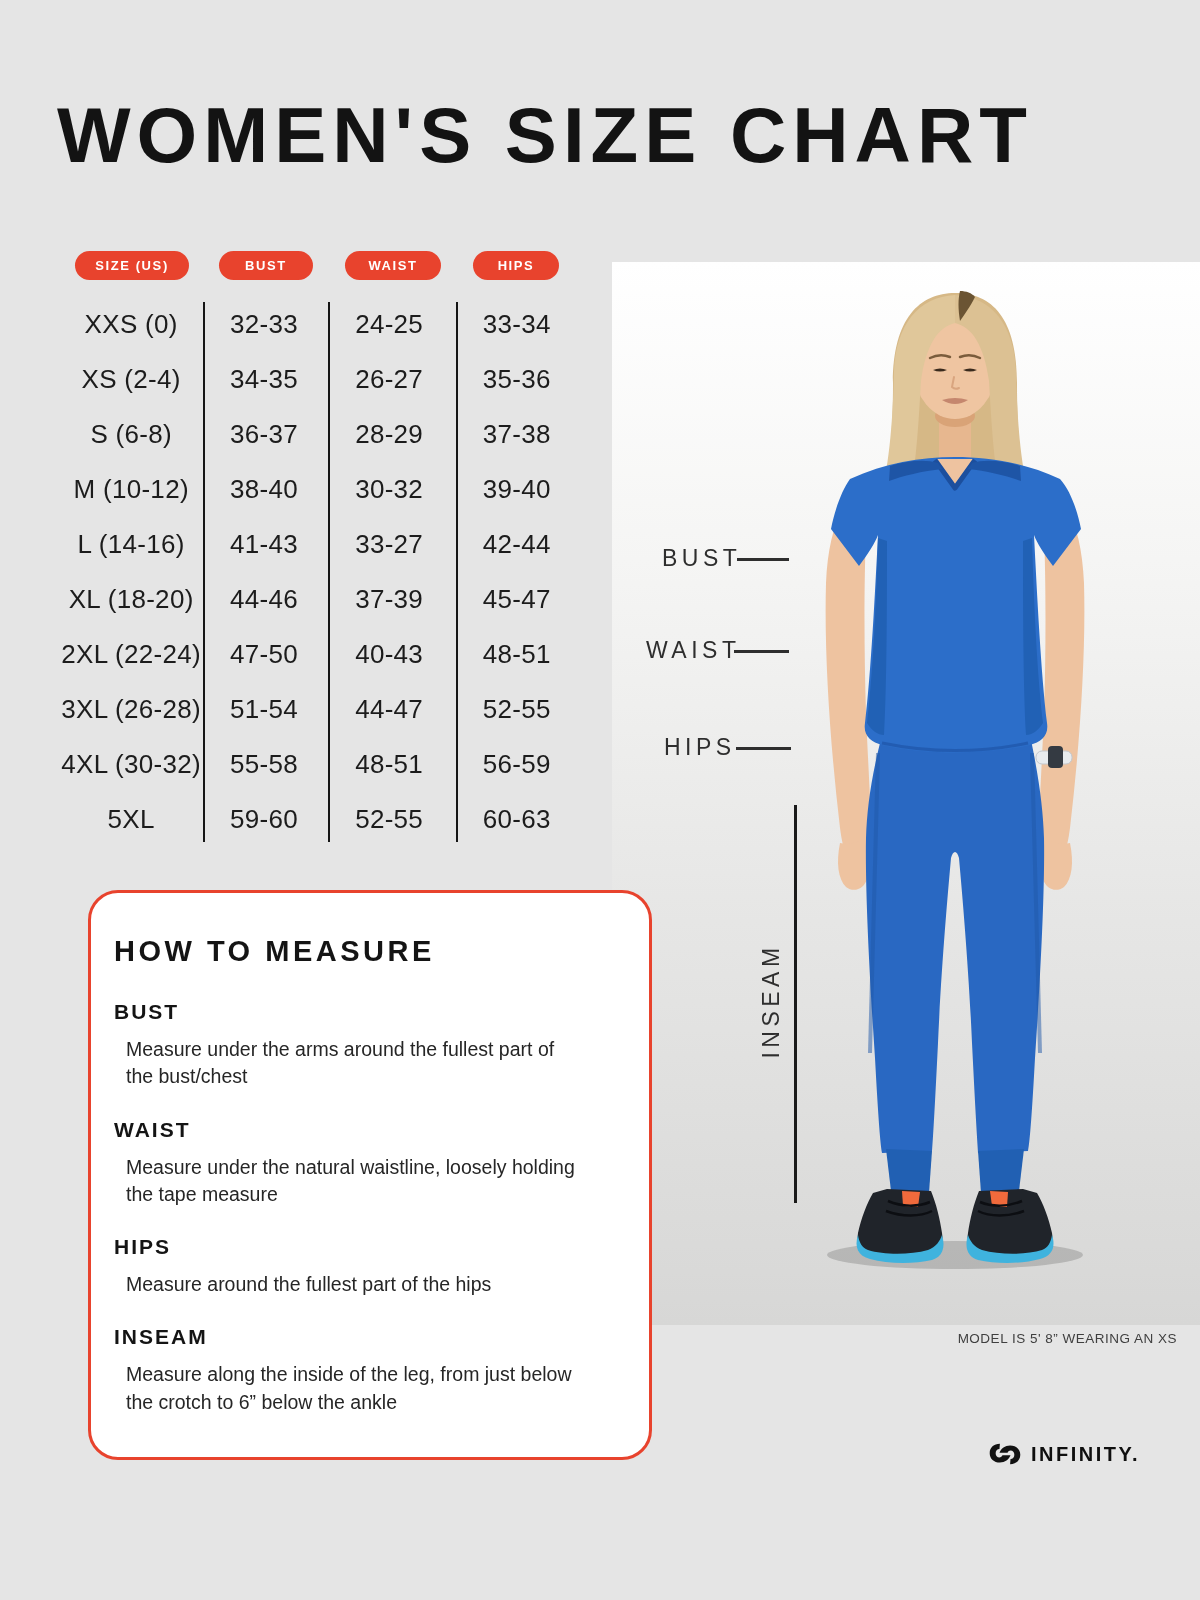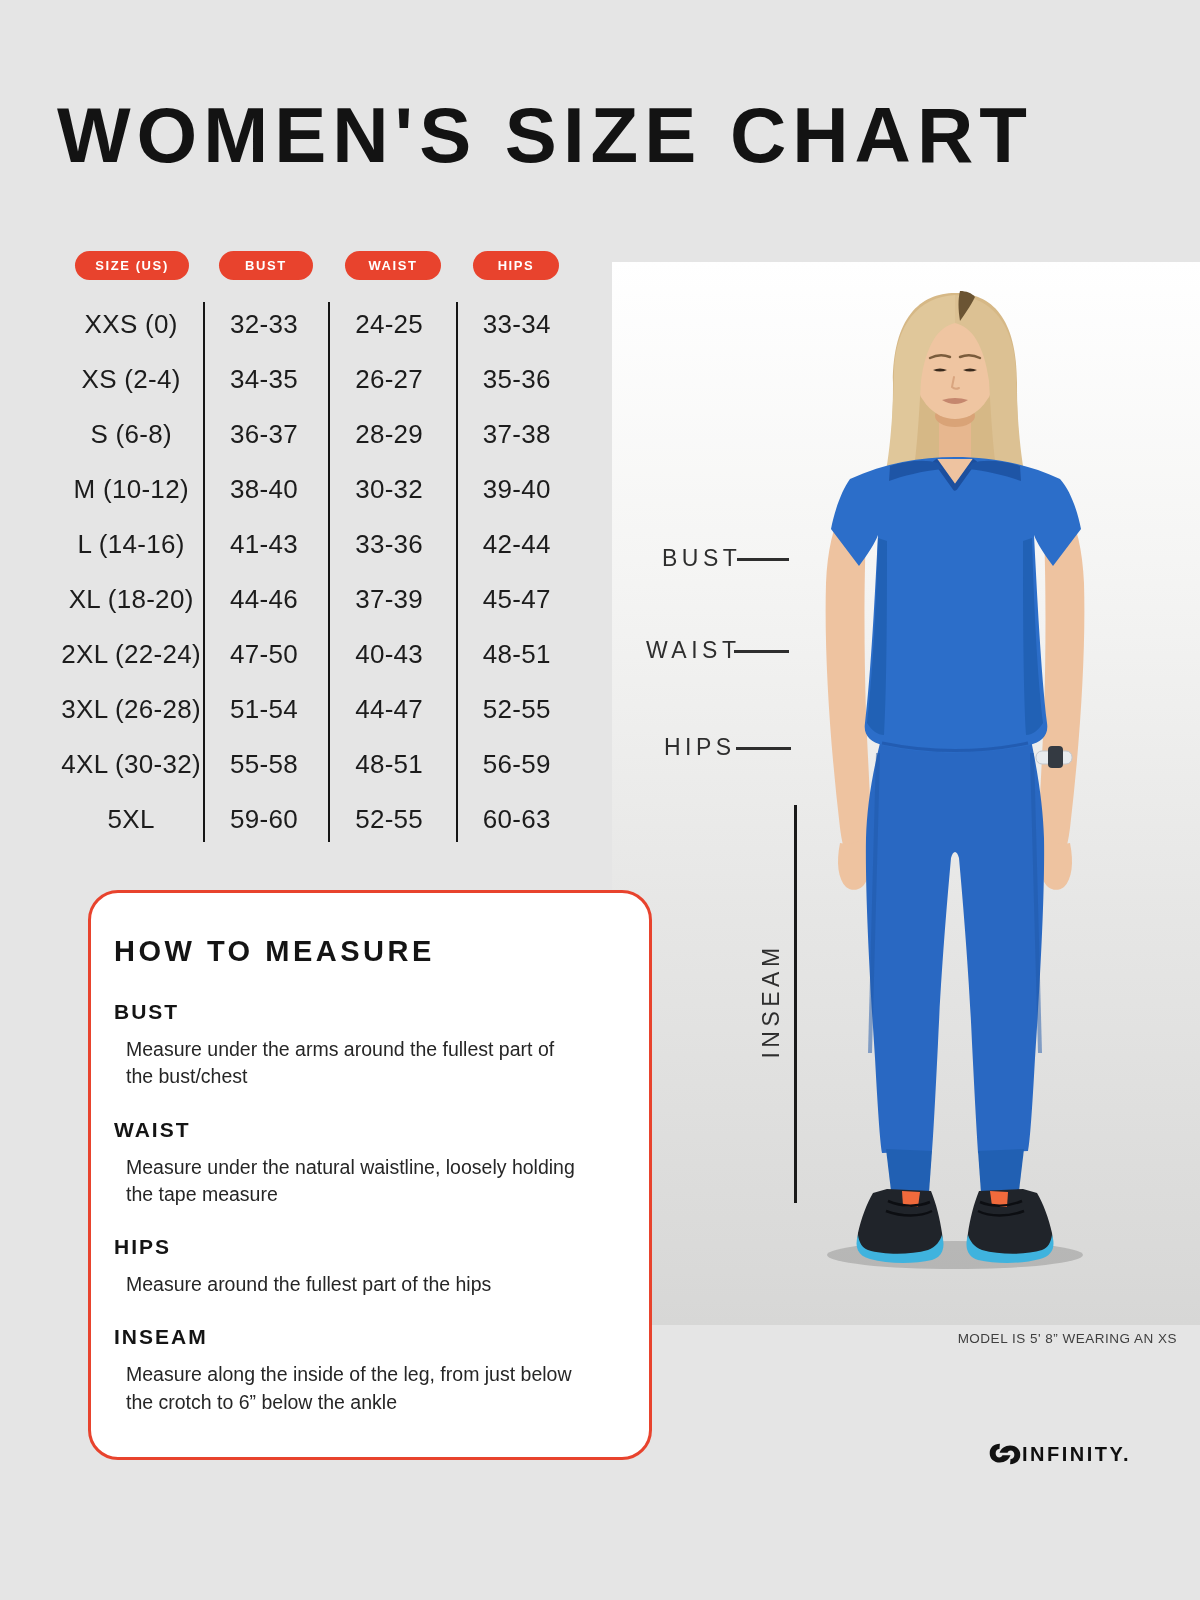--- a/index.html
+++ b/index.html
@@ -52,21 +52,21 @@
   
   .howto{position:absolute;left:88px;top:890px;width:564px;height:570px;box-sizing:border-box;
          border:3px solid var(--accent,#E8432D);border-radius:30px;background:#ffffff;z-index:4;
          padding:42px 48px 0 23px;}
   .howto h2{margin:0 0 32px 0;font-size:29px;font-weight:700;letter-spacing:3.5px;color:#141414;}
   .howto .sec{margin:0 0 27px 0;}
   .howto .sec-label{font-size:21px;font-weight:700;letter-spacing:2px;color:#141414;margin:0 0 11px 0;}
   .howto .sec-text{font-size:19.5px;line-height:1.4;color:#262626;width:452px;margin:12px;}
 
   
-  .brand{position:absolute;left:988px;top:1442px;z-index:3;display:flex;align-items:center;}
+  .brand{position:absolute;left:988px;top:1442px;z-index:3;display:flex;align-items:center;gap:9px;}
   .brand-word{font-size:20px;font-weight:700;letter-spacing:2.5px;color:#0f0f0f;}
 </style>
 </head>
 <body>
 
 <div class="page" style="--accent: #E8432D;">
 
   <div class="title">WOMEN'S SIZE CHART</div>
 
   <div class="pill p0">SIZE (US)</div>
@@ -95,21 +95,21 @@
       </div>
       <div class="trow">
         <div class="tcell c0">M (10-12)</div>
         <div class="tcell c1">38-40</div>
         <div class="tcell c2">30-32</div>
         <div class="tcell c3">39-40</div>
       </div>
       <div class="trow">
         <div class="tcell c0">L (14-16)</div>
         <div class="tcell c1">41-43</div>
-        <div class="tcell c2">33-36</div>
+        <div class="tcell c2">33-27</div>
         <div class="tcell c3">42-44</div>
       </div>
       <div class="trow">
         <div class="tcell c0">XL (18-20)</div>
         <div class="tcell c1">44-46</div>
         <div class="tcell c2">37-39</div>
         <div class="tcell c3">45-47</div>
       </div>
       <div class="trow">
         <div class="tcell c0">2XL (22-24)</div>

